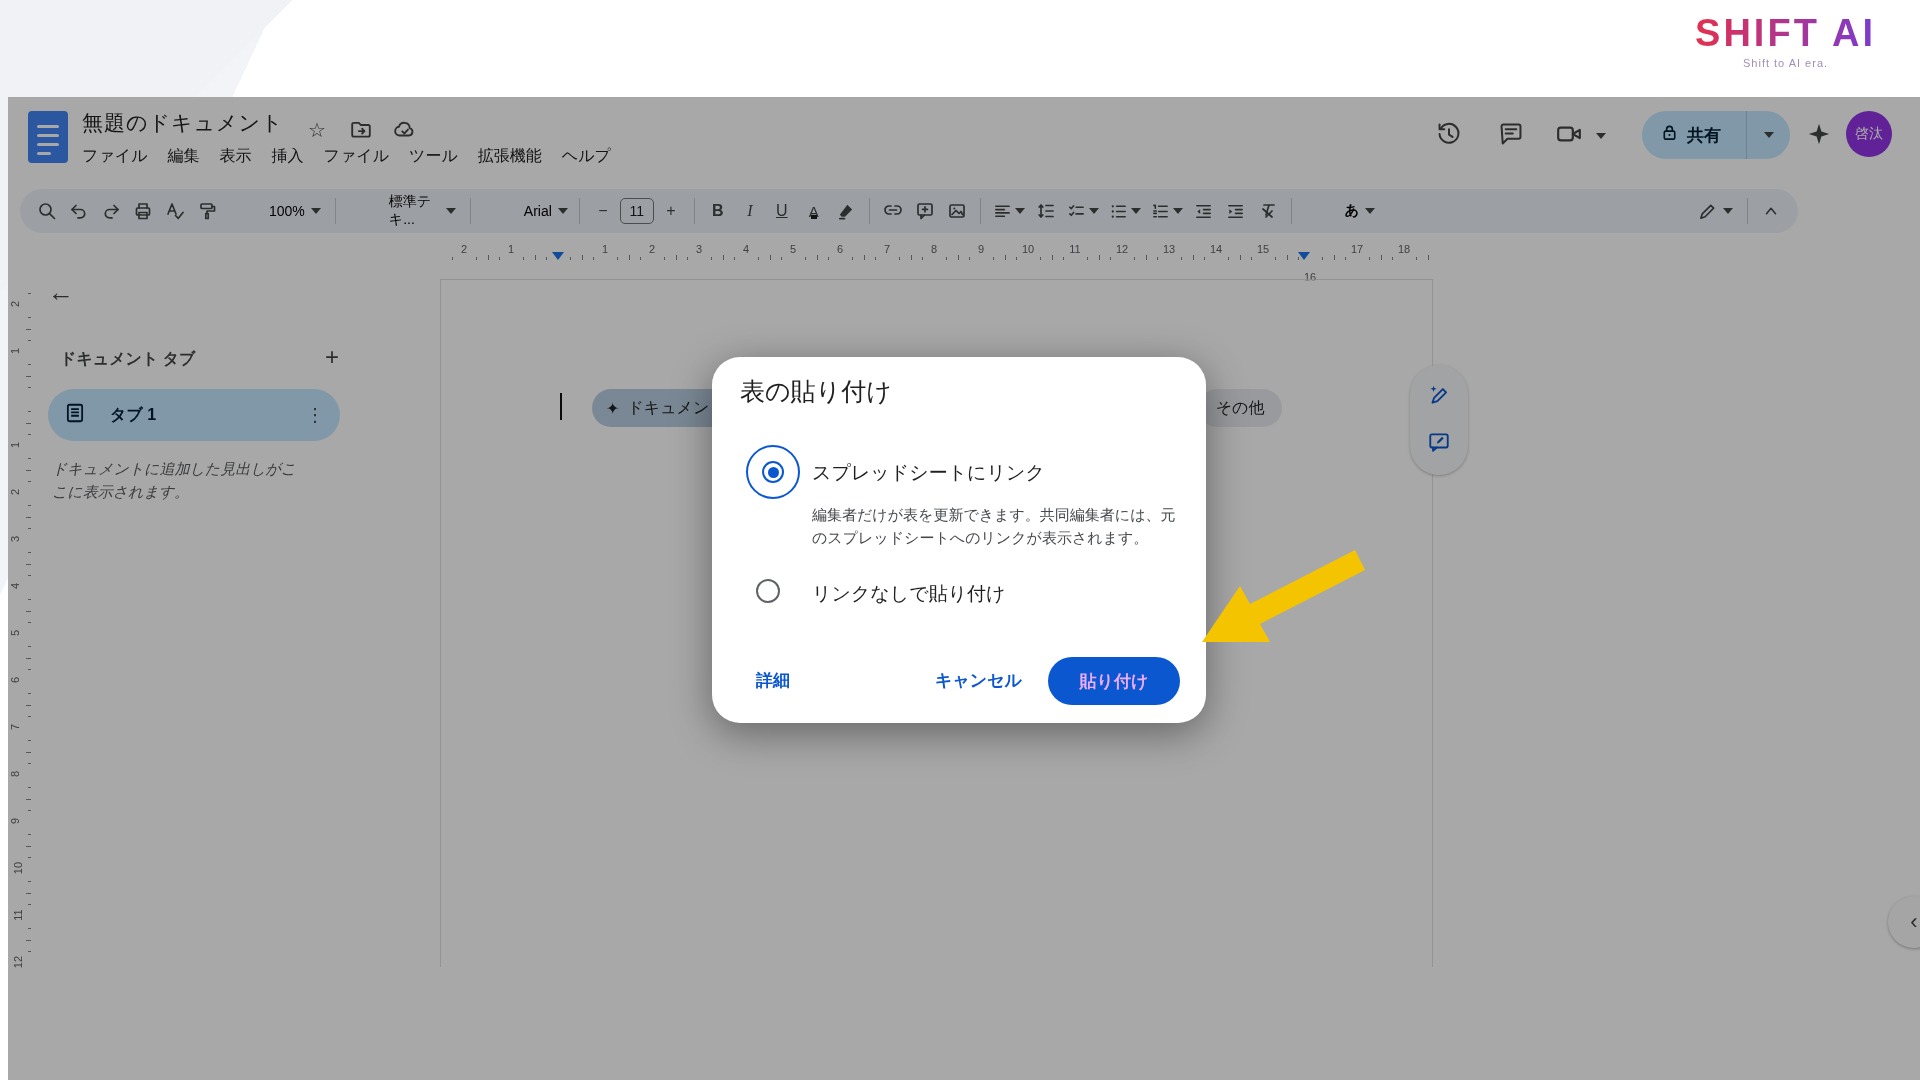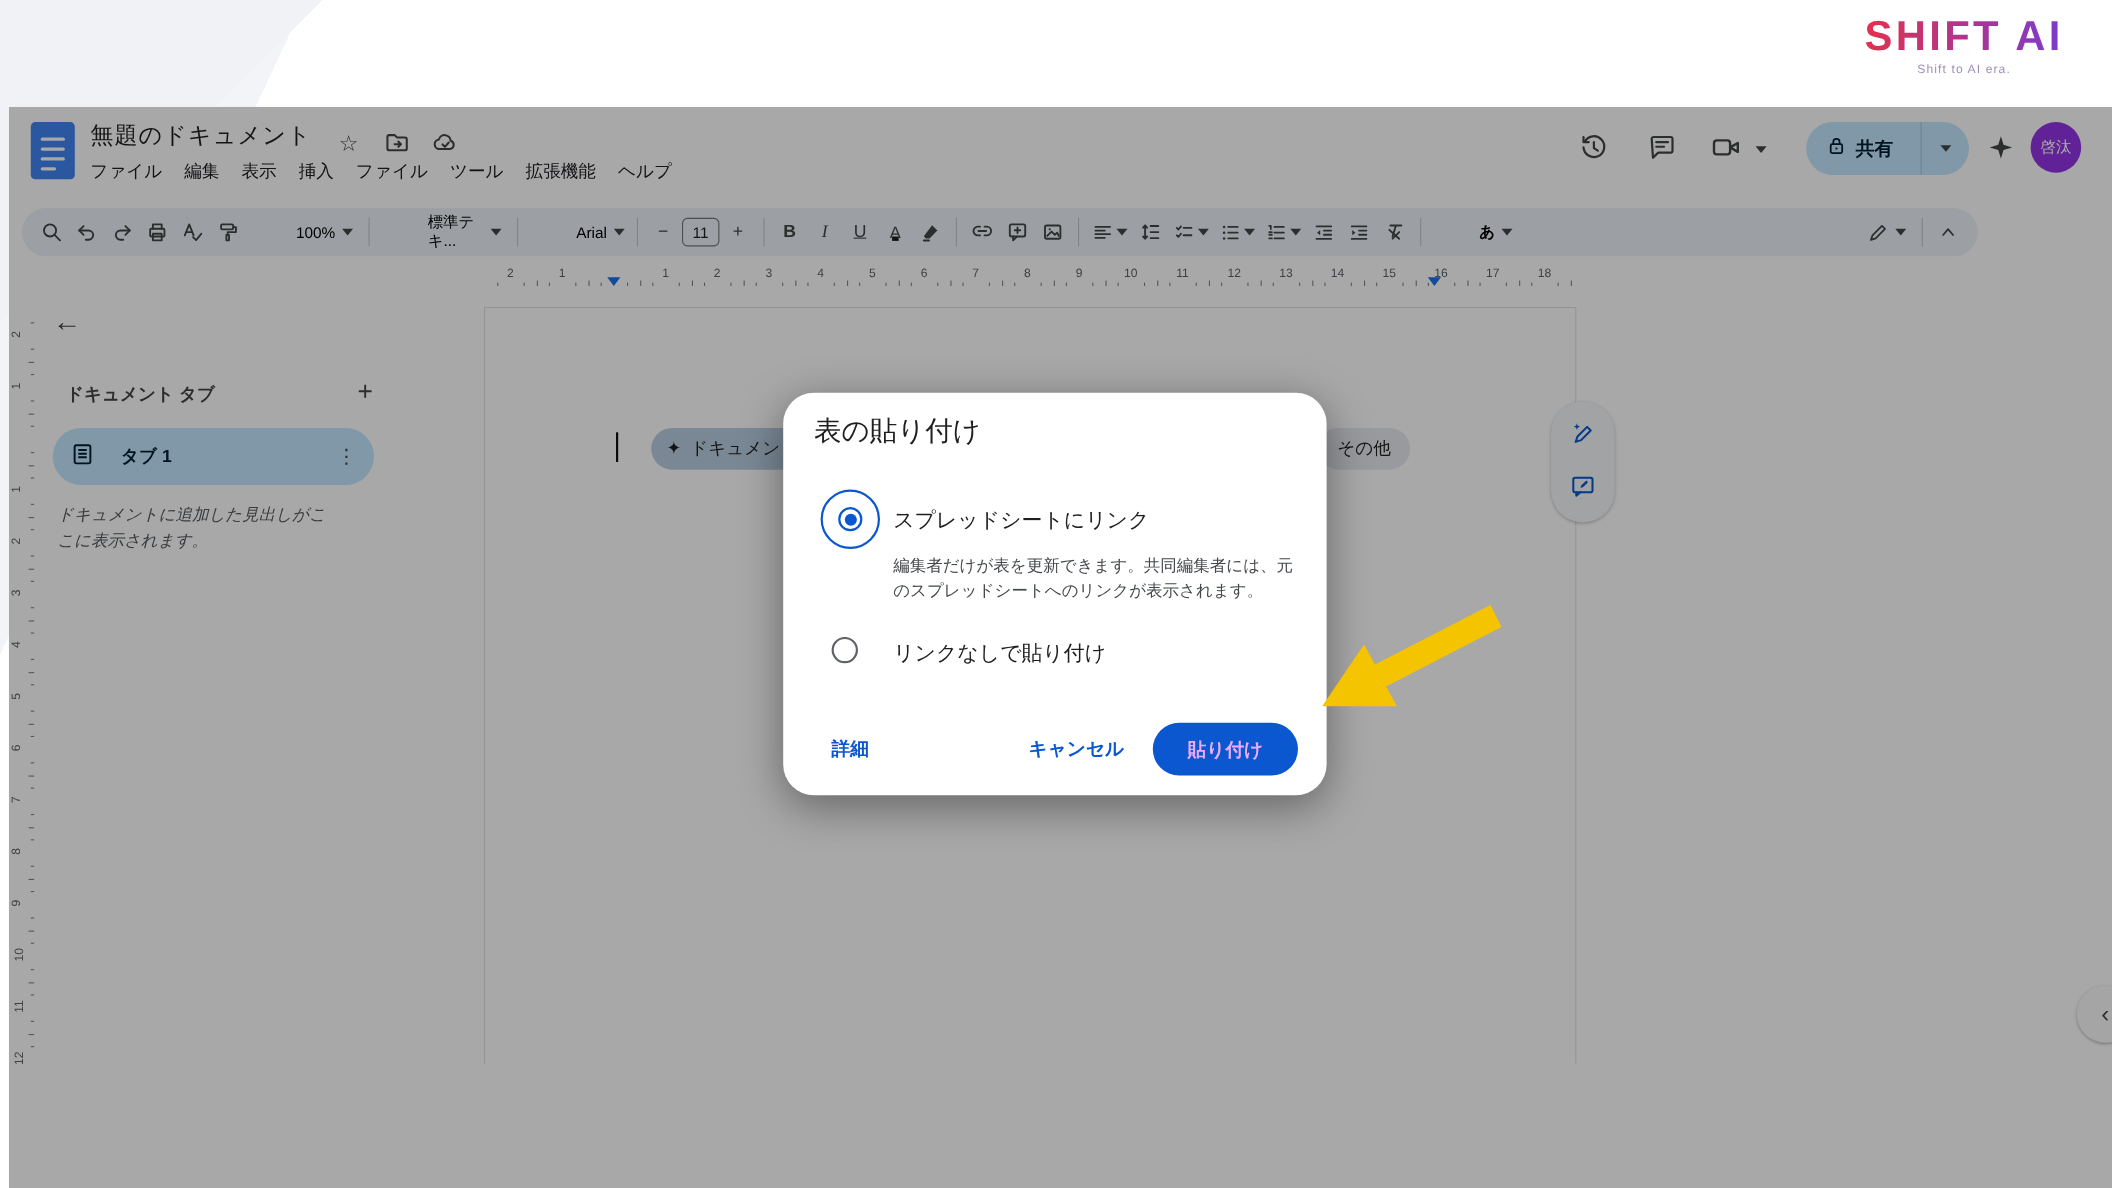--- a/index.html
+++ b/index.html
@@ -389,21 +389,21 @@
         <span class="num" style="left: 408px;">6</span>
         <span class="num" style="left: 455px;">7</span>
         <span class="num" style="left: 502px;">8</span>
         <span class="num" style="left: 549px;">9</span>
         <span class="num" style="left: 596px;">10</span>
         <span class="num" style="left: 643px;">11</span>
         <span class="num" style="left: 690px;">12</span>
         <span class="num" style="left: 737px;">13</span>
         <span class="num" style="left: 784px;">14</span>
         <span class="num" style="left: 831px;">15</span>
-        <span class="num" style="left: 878px;">16</span>
+        <span class="num" style="left: 878px; margin-top: 28px;">16</span>
         <span class="num" style="left: 925px;">17</span>
         <span class="num" style="left: 972px;">18</span>
         <div class="tick" style="left: 20.25px; height: 3px;"></div>
         <div class="tick" style="left: 43.75px; height: 3px;"></div>
         <div class="tick" style="left: 55.5px; height: 5px;"></div>
         <div class="tick" style="left: 67.25px; height: 3px;"></div>
         <div class="tick" style="left: 90.75px; height: 3px;"></div>
         <div class="tick" style="left: 102.5px; height: 5px;"></div>
         <div class="tick" style="left: 114.25px; height: 3px;"></div>
         <div class="tick" style="left: 137.75px; height: 3px;"></div>

